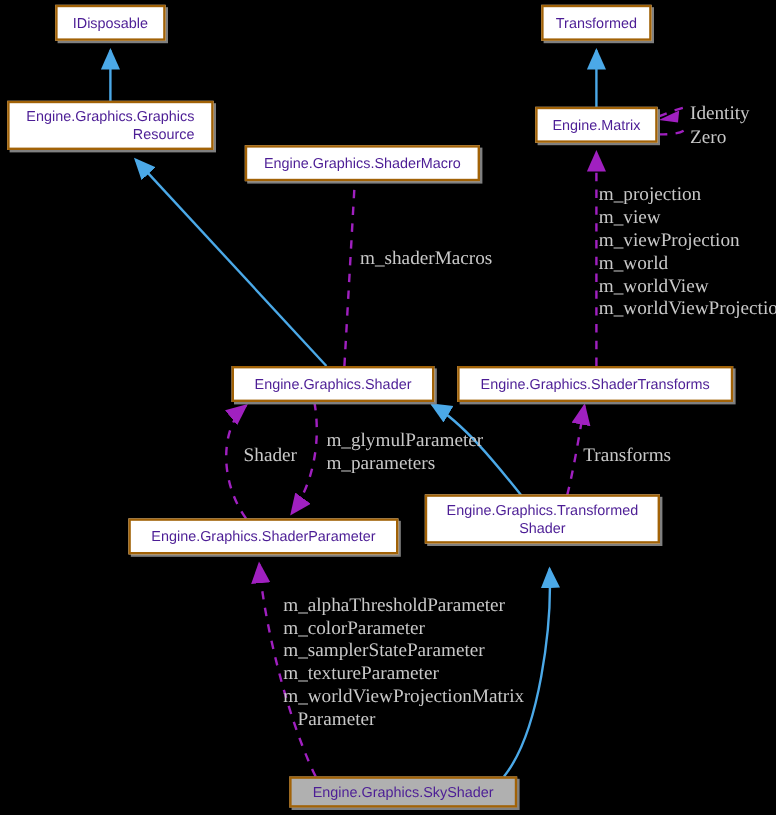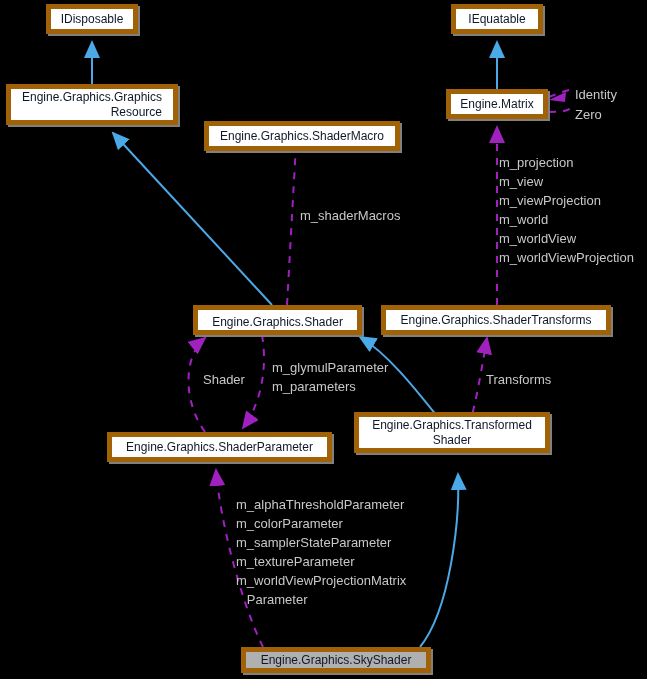--- a/index.html
+++ b/index.html
@@ -19,46 +19,46 @@
     position: absolute;
     left: 0;
     top: 0;
     width: 647px;
     height: 679px;
   }
   .node {
     position: absolute;
     box-sizing: border-box;
     background: #ffffff;
-    border: 5px solid #a16207;
+    border: 2px solid #a16207;
     box-shadow: 2px 2px 0 0 #808080;
     display: flex;
     align-items: center;
     justify-content: center;
     text-align: center;
-    color: #0f172a;
+    color: #4c1d95;
     font-size: 12px;
     line-height: 15px;
     font-family: "Liberation Sans", sans-serif;
     letter-spacing: 0px;
   }
   .node.current {
     background: #b0b0b0;
   }
   .node span {
     display: block;
     padding: 0 4px;
   }
   .edge-label {
     position: absolute;
     color: #c8c8c8;
-    font-size: 13px;
+    font-size: 16px;
     line-height: 19px;
     white-space: pre;
-    font-family: Liberation Sans, sans-serif;
+    font-family: Liberation Serif, serif;
   }
 </style>
 </head>
 <body>
 
 <div id="diagram">
 
   <svg id="edges" viewBox="0 0 647 679" xmlns="http://www.w3.org/2000/svg">
     <defs>
       <marker id="arrow-blue" markerWidth="10" markerHeight="10" refX="8" refY="4" orient="auto" markerUnits="strokeWidth">
@@ -119,37 +119,37 @@
     <g>
       <path d="M420,647 C450,610 460,520 458,474" stroke="#4ba9e8" stroke-width="2" fill="none" marker-end="url(#arrow-blue)"></path>
     </g>
   </svg>
 
   <div class="node" style="left:46px; top:4px; width:92px; height:30px;">
     <span>IDisposable</span>
   </div>
 
   <div class="node" style="left:451px; top:4px; width:92px; height:30px;">
-    <span>IEquatable</span>
+    <span>Transformed</span>
   </div>
 
   <div class="node" style="left:6px; top:84px; width:172px; height:41px;">
     <span style="white-space:pre-line;text-align:right;">Engine.Graphics.Graphics
 Resource</span>
   </div>
 
   <div class="node" style="left:204px; top:89px; width:196px; height:30px;margin-top:32px;">
     <span>Engine.Graphics.ShaderMacro</span>
   </div>
 
   <div class="node" style="left:446px; top:89px; width:102px; height:30px;">
     <span>Engine.Matrix</span>
   </div>
 
-  <div class="node" style="left:193px; top:305px; width:169px; height:30px;align-items:flex-end;">
+  <div class="node" style="left:193px; top:305px; width:169px; height:30px;">
     <span>Engine.Graphics.Shader</span>
   </div>
 
   <div class="node" style="left:381px; top:305px; width:230px; height:30px;">
     <span>Engine.Graphics.ShaderTransforms</span>
   </div>
 
   <div class="node" style="left:107px; top:432px; width:225px; height:30px;">
     <span>Engine.Graphics.ShaderParameter</span>
   </div>

